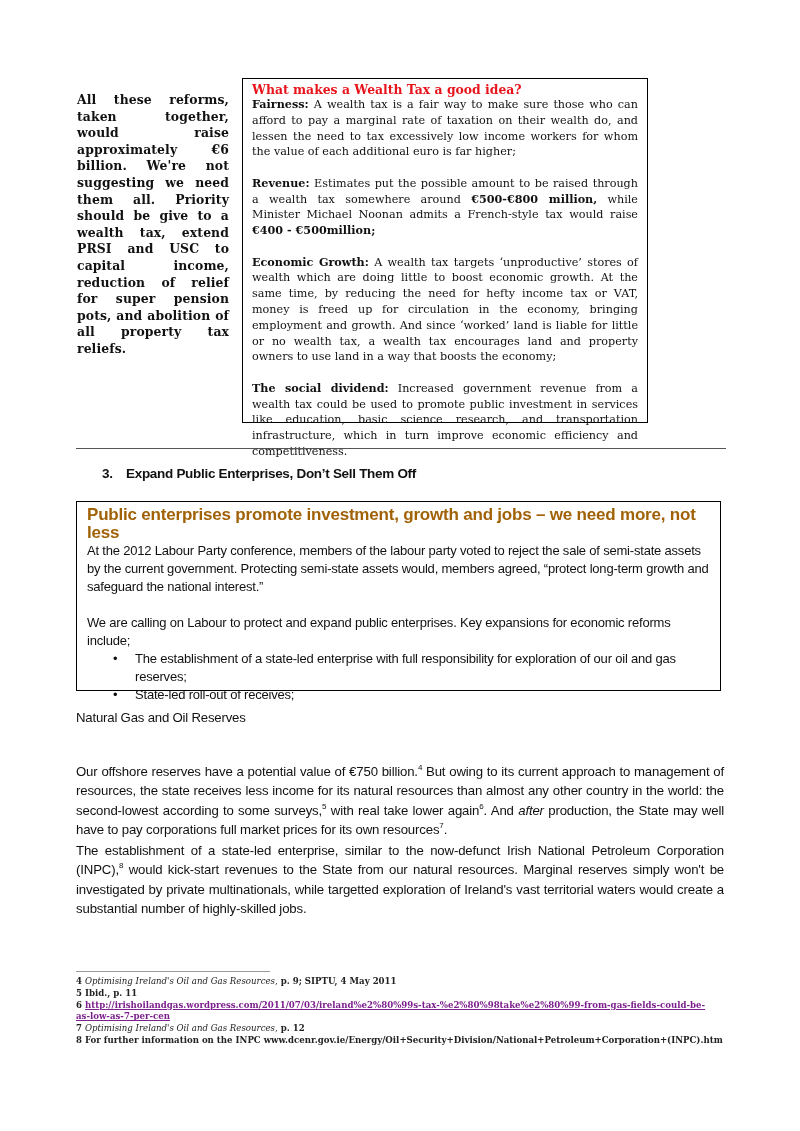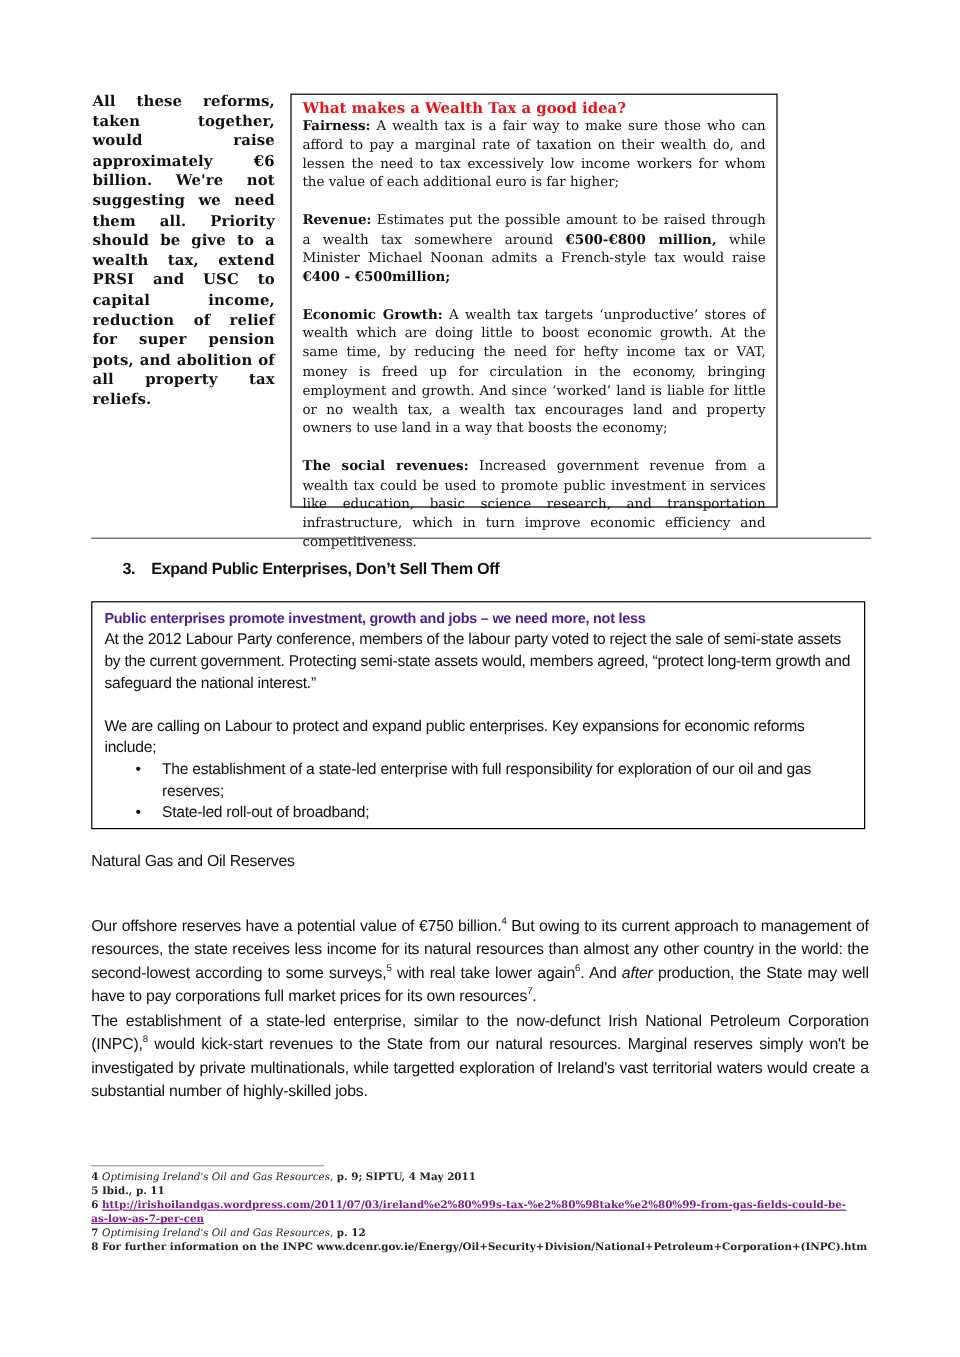--- a/index.html
+++ b/index.html
@@ -1,42 +1,42 @@
 <!DOCTYPE html>
 <html><head>
 <meta charset="utf-8">
 <style>
   html, body { margin: 0; padding: 0; background: #ffffff; }
   body { width: 800px; height: 1131px; position: relative; overflow: hidden;
          font-family: "DejaVu Serif", "Liberation Serif", serif; color: #111; }
   .abs { position: absolute; }
 
   
-  .summary { left: 77px; top: 76px; width: 152px; font-size: 12.4px; line-height: 16.6px;
+  .summary { left: 77px; top: 92px; width: 152px; font-size: 12.4px; line-height: 16.6px;
              font-weight: bold; text-align: justify; letter-spacing: 0.1px; }
 
   
   .wbox { left: 242px; top: 78px; width: 406px; height: 345px; border: 1.2px solid #000;
           box-sizing: border-box; padding: 3px 9px 6px 9px; font-size: 11.2px; line-height: 15.8px; }
   .wbox .title { color: #e8141c; font-weight: bold; font-size: 12.4px; line-height: 15px; }
   .wbox p { margin: 0; text-align: justify; }
   .wbox p + p { margin-top: 15.6px; }
   .wbox b { font-weight: bold; }
 
   .divider { left: 76px; top: 448px; width: 650px; height: 0; border-top: 1.4px solid #555; }
 
   .sec-heading { left: 102px; top: 466px; font-family: "Liberation Sans", sans-serif;
                  font-weight: bold; font-size: 13.5px; letter-spacing: -0.3px; color: #111; }
   .sec-heading .num { display: inline-block; width: 24px; }
 
   
   .pbox { left: 76px; top: 501px; width: 645px; height: 190px; border: 1.2px solid #000;
           box-sizing: border-box; padding: 4px 10px; font-family: "Liberation Sans", sans-serif;
           font-size: 13px; line-height: 18px; letter-spacing: -0.2px; }
-  .pbox .title { color: #4c1d95; font-weight: bold; font-size: 12px; }
+  .pbox .title { color: #a16207; font-weight: bold; font-size: 17px; }
   .pbox p { margin: 0; }
   .pbox p + p { margin-top: 18px; }
   .pbox ul { margin: 0; padding: 0; list-style: none; }
   .pbox li { position: relative; padding-left: 48px; }
   .pbox li .bullet { position: absolute; left: 26px; top: 0; }
 
   
   .body { left: 76px; width: 648px; font-family: "Liberation Sans", sans-serif; font-size: 13.2px;
           line-height: 19.3px; text-align: justify; letter-spacing: -0.15px; }
   .subhead { left: 76px; top: 710px; font-family: "Liberation Sans", sans-serif; font-size: 13.2px;
@@ -55,36 +55,36 @@
 </head>
 <body>
 
 <div class="abs summary">All these reforms, taken together, would raise approximately €6 billion. We're not suggesting we need them all. Priority should be give to a wealth tax, extend PRSI and USC to capital income, reduction of relief for super pension pots, and abolition of all property tax reliefs.</div>
 
 <div class="abs wbox">
   <div class="title">What makes a Wealth Tax a good idea?</div>
   <p><b>Fairness:</b><span> A wealth tax is a fair way to make sure those who can afford to pay a marginal rate of taxation on their wealth do, and lessen the need to tax excessively low income workers for whom the value of each additional euro is far higher;</span></p>
   <p><b>Revenue:</b><span> Estimates put the possible amount to be raised through a wealth tax somewhere around </span><b>€500-€800 million,</b><span> while Minister Michael Noonan admits a French-style tax would raise </span><b>€400 - €500million;</b></p>
   <p><b>Economic Growth:</b><span> A wealth tax targets ‘unproductive’ stores of wealth which are doing little to boost economic growth. At the same time, by reducing the need for hefty income tax or VAT, money is freed up for circulation in the economy, bringing employment and growth. And since ‘worked’ land is liable for little or no wealth tax, a wealth tax encourages land and property owners to use land in a way that boosts the economy;</span></p>
-  <p><b>The social revenues:</b><span> Increased government revenue from a wealth tax could be used to promote public investment in services like education, basic science research, and transportation infrastructure, which in turn improve economic efficiency and competitiveness.</span></p>
+  <p><b>The social dividend:</b><span> Increased government revenue from a wealth tax could be used to promote public investment in services like education, basic science research, and transportation infrastructure, which in turn improve economic efficiency and competitiveness.</span></p>
 </div>
 
 <div class="abs divider"></div>
 
 <div class="abs sec-heading">
   <span class="num">3.</span><span>Expand Public Enterprises, Don’t Sell Them Off</span>
 </div>
 
 <div class="abs pbox">
   <div class="title">Public enterprises promote investment, growth and jobs – we need more, not less</div>
   <p>At the 2012 Labour Party conference, members of the labour party voted to reject the sale of semi-state assets by the current government. Protecting semi-state assets would, members agreed, “protect long-term growth and safeguard the national interest.”</p>
   <p>We are calling on Labour to protect and expand public enterprises. Key expansions for economic reforms include;</p>
   <ul>
     <li><span class="bullet">•</span><span>The establishment of a state-led enterprise with full responsibility for exploration of our oil and gas reserves;</span></li>
-    <li><span class="bullet">•</span><span>State-led roll-out of broadband;</span></li>
+    <li><span class="bullet">•</span><span>State-led roll-out of receives;</span></li>
   </ul>
 </div>
 
 <div class="abs subhead">Natural Gas and Oil Reserves</div>
 
 <div class="abs body body1"><span>Our offshore reserves have a potential value of €750 billion.</span><sup>4</sup><span> But owing to its current approach to management of resources, the state receives less income for its natural resources than almost any other country in the world: the second-lowest according to some surveys,</span><sup>5</sup><span> with real take lower again</span><sup>6</sup><span>. And </span><i>after</i><span> production, the State may well have to pay corporations full market prices for its own resources</span><sup>7</sup><span>.</span></div>
 
 <div class="abs body body2"><span>The establishment of a state-led enterprise, similar to the now-defunct Irish National Petroleum Corporation (INPC),</span><sup>8</sup><span> would kick-start revenues to the State from our natural resources. Marginal reserves simply won't be investigated by private multinationals, while targetted exploration of Ireland's vast territorial waters would create a substantial number of highly-skilled jobs.</span></div>
 
 <div class="abs fn-rule"></div>

